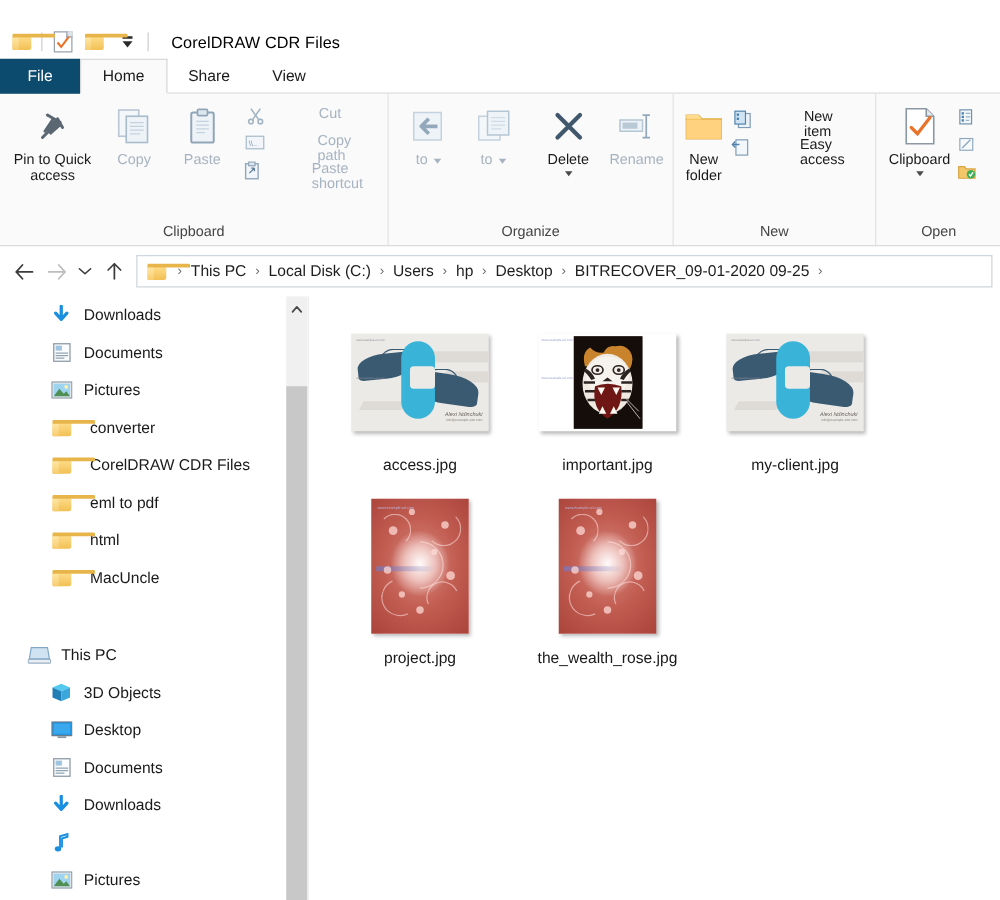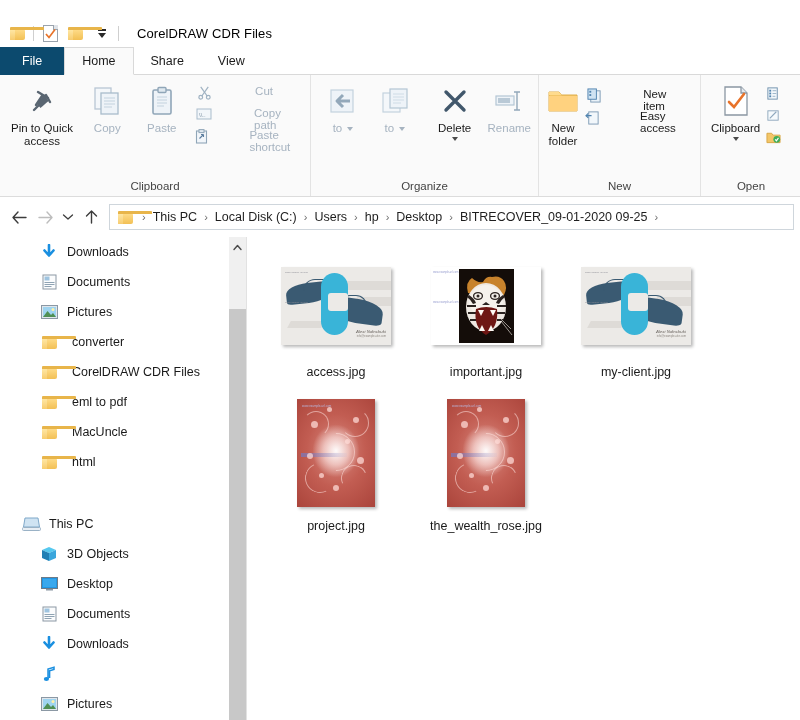--- a/index.html
+++ b/index.html
@@ -613,32 +613,32 @@
       </div>
 
       <div class="nav-item lvl1">
         <span class="ico">
           <div class="folder">
               <div class="tab"></div>
               <div class="body"></div>
               <div class="fold"></div>
             </div>
         </span>
-        <span class="lbl" style="padding-left:5px">MacUncle</span>
+        <span class="lbl" style="padding-left:5px">html</span>
       </div>
 
       <div class="nav-item lvl1">
         <span class="ico">
           <div class="folder">
               <div class="tab"></div>
               <div class="body"></div>
               <div class="fold"></div>
             </div>
         </span>
-        <span class="lbl" style="padding-left:5px">html</span>
+        <span class="lbl" style="padding-left:5px">MacUncle</span>
       </div>
 
       <div class="gap"></div>
 
 
       <div class="gap"></div>
 
       <div class="nav-item lvl0">
         <span class="ico">
           <svg width="19" height="15" viewBox="0 0 19 15">

